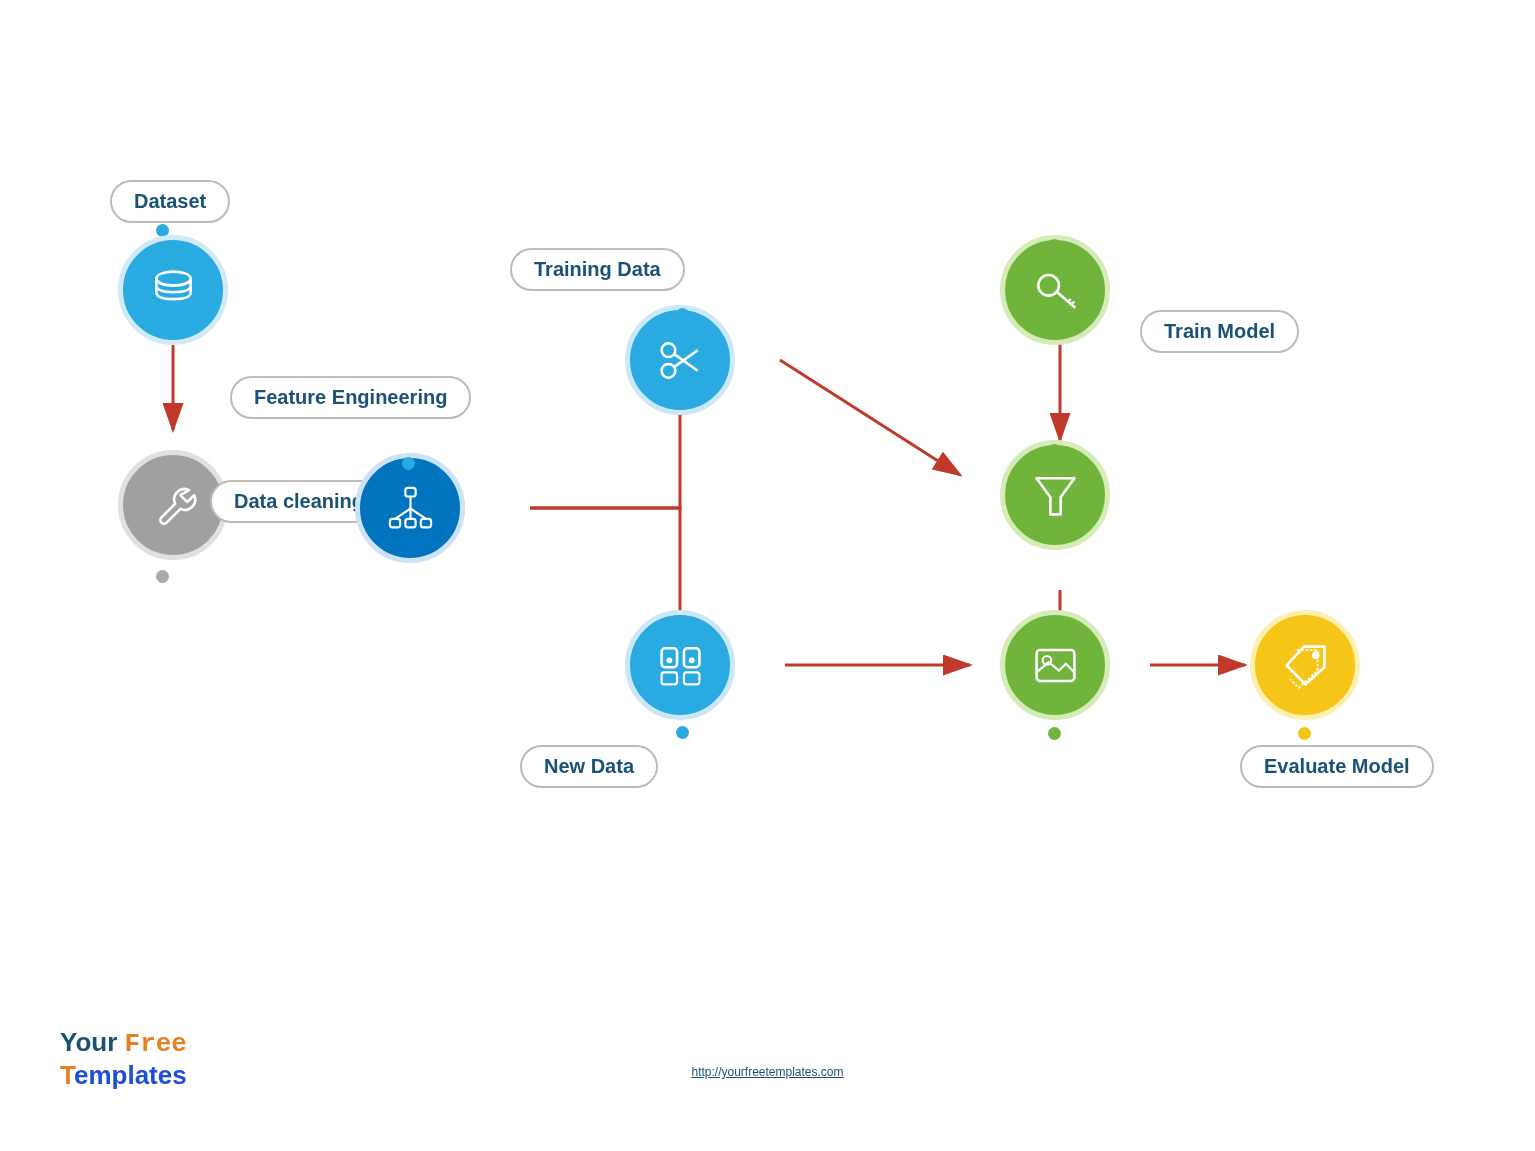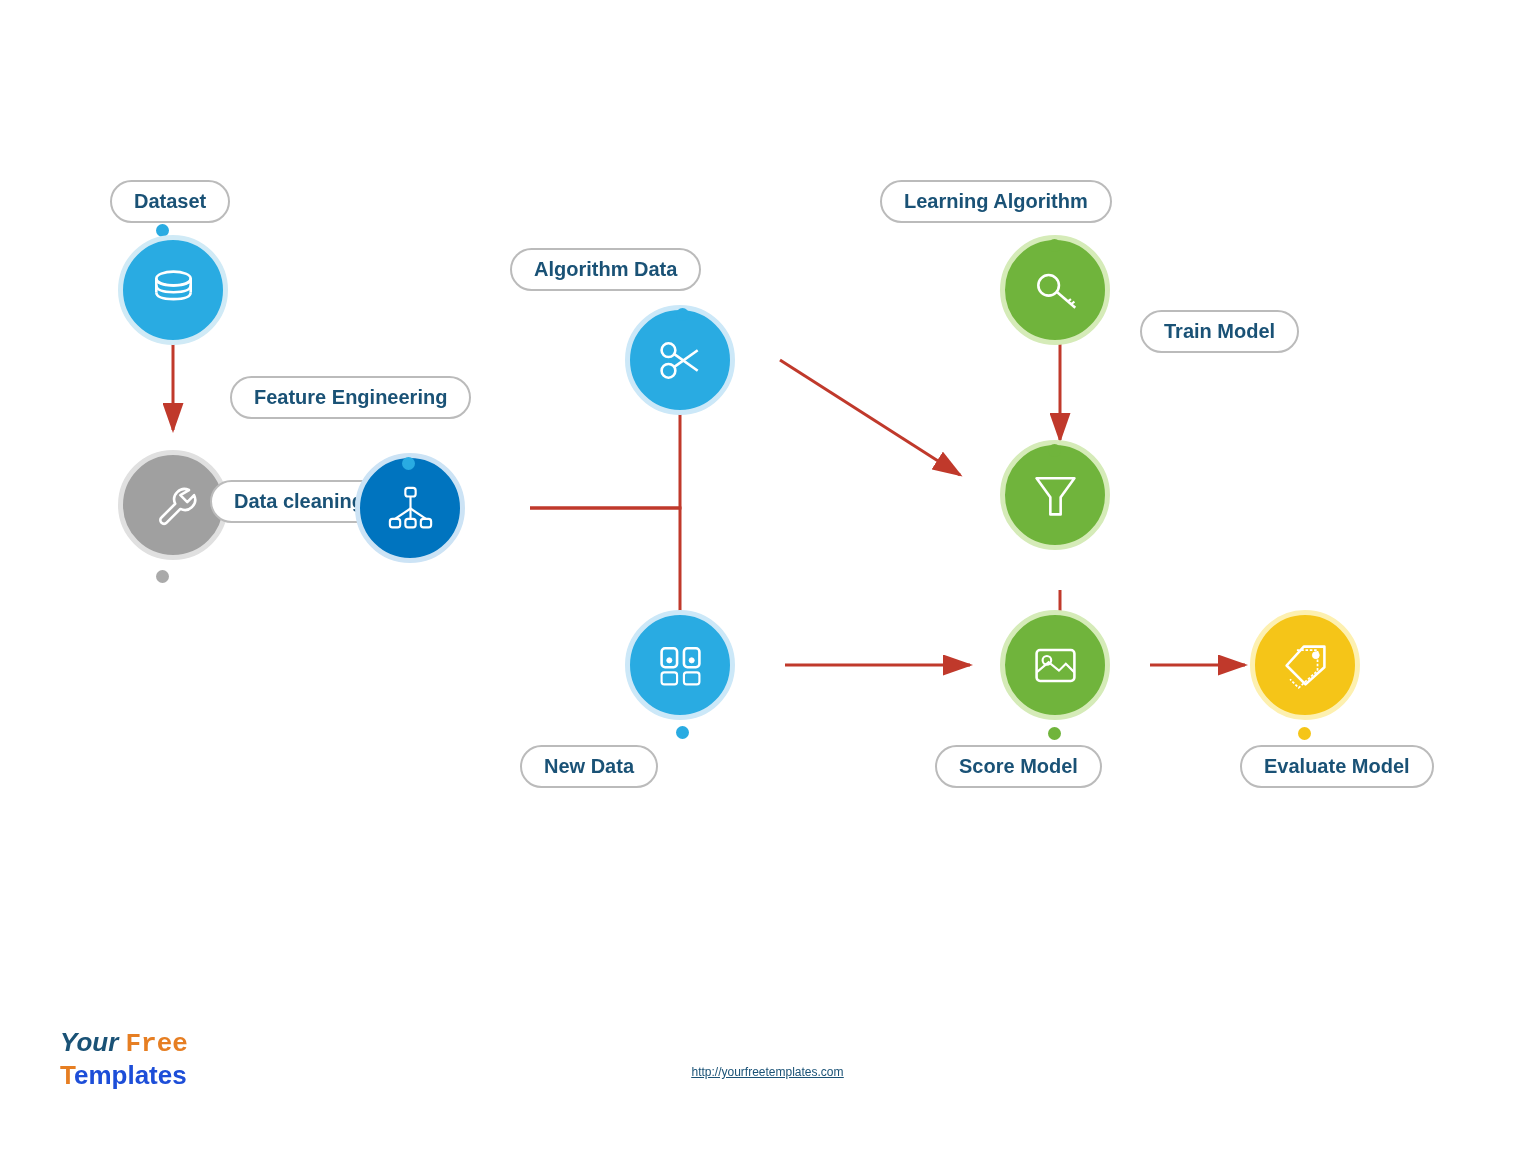--- a/index.html
+++ b/index.html
@@ -101,21 +101,21 @@
 
     
     .footer-logo {
       position: absolute;
       bottom: 60px;
       left: 60px;
       font-size: 26px;
       font-weight: 900;
       line-height: 1.2;
     }
-    .footer-logo .your { color: #1a5276; font-style: italic; }
+    .footer-logo .your { color: #1a5276; }
     .footer-logo .free { color: #e67e22; font-family: Liberation Mono, monospace; }
     .footer-logo .templates { color: #1d4ed8; margin-top: 13px; }
     .footer-logo .t-orange { color: #e67e22; }
 
     .footer-link {
       position: absolute;
       bottom: 70px;
       left: 50%;
       transform: translateX(-50%);
       font-size: 18px;
@@ -215,42 +215,39 @@
     <svg class="icon-svg" viewBox="0 0 64 64">
       <circle cx="18" cy="20" r="8" fill="none" stroke="white" stroke-width="3"></circle>
       <circle cx="18" cy="44" r="8" fill="none" stroke="white" stroke-width="3"></circle>
       <line x1="24" y1="24" x2="52" y2="44" stroke="white" stroke-width="3"></line>
       <line x1="24" y1="40" x2="52" y2="20" stroke="white" stroke-width="3"></line>
     </svg>
   </div>
 
   <div class="pill-dot" style="left:616px; top:188px;"></div>
   <div class="pill" style="left:450px; top:128px; border-color:#bbb;">
-    <span>Algorithm Data</span>
+    <span>Training Data</span>
   </div>
 
   <div class="circle-icon blue2" style="width:110px; height:110px; left:565px; top:490px;">
     <svg class="icon-svg" viewBox="0 0 64 64">
       <rect x="10" y="12" width="18" height="22" rx="4" fill="none" stroke="white" stroke-width="3"></rect>
       <rect x="36" y="12" width="18" height="22" rx="4" fill="none" stroke="white" stroke-width="3"></rect>
       <circle cx="19" cy="26" r="3" fill="white"></circle>
       <circle cx="45" cy="26" r="3" fill="white"></circle>
       <rect x="10" y="40" width="18" height="14" rx="3" fill="none" stroke="white" stroke-width="2.5"></rect>
       <rect x="36" y="40" width="18" height="14" rx="3" fill="none" stroke="white" stroke-width="2.5"></rect>
     </svg>
   </div>
 
   <div class="pill-dot" style="left:616px; top:606px;"></div>
   <div class="pill" style="left:460px; top:625px; border-color:#bbb;">
     <span>New Data</span>
   </div>
 
-  <div class="pill" style="left:820px; top:60px; border-color:#bbb;">
-    <span>Learning Algorithm</span>
-  </div>
 
   <div class="circle-icon green" style="width:110px; height:110px; left:940px; top:115px;">
     <svg class="icon-svg" viewBox="0 0 64 64">
       <circle cx="24" cy="26" r="12" fill="none" stroke="white" stroke-width="3"></circle>
       <line x1="34" y1="34" x2="55" y2="52" stroke="white" stroke-width="3"></line>
       <line x1="46" y1="45" x2="50" y2="42" stroke="white" stroke-width="2.5"></line>
       <line x1="50" y1="48" x2="54" y2="45" stroke="white" stroke-width="2.5"></line>
     </svg>
   </div>
 
@@ -261,23 +258,20 @@
   </div>
 
   <div class="circle-icon green2" style="width:110px; height:110px; left:940px; top:320px;">
     <svg class="icon-svg" viewBox="0 0 64 64">
       <polygon points="10,12 54,12 38,34 38,54 26,54 26,34" fill="none" stroke="white" stroke-width="3" stroke-linejoin="round"></polygon>
     </svg>
   </div>
 
   <div class="pill-dot green" style="left:988px; top:324px;"></div>
 
-  <div class="pill" style="left:875px; top:625px; border-color:#bbb;">
-    <span>Score Model</span>
-  </div>
 
   <div class="circle-icon green3" style="width:110px; height:110px; left:940px; top:490px;">
     <svg class="icon-svg" viewBox="0 0 64 64">
       <rect x="10" y="14" width="44" height="36" rx="4" fill="none" stroke="white" stroke-width="3"></rect>
       <circle cx="22" cy="26" r="5" fill="none" stroke="white" stroke-width="2.5"></circle>
       <polyline points="10,40 24,28 36,38 44,30 54,40" fill="none" stroke="white" stroke-width="2.5"></polyline>
     </svg>
   </div>
 
   <div class="pill-dot green" style="left:988px; top:607px;"></div>

